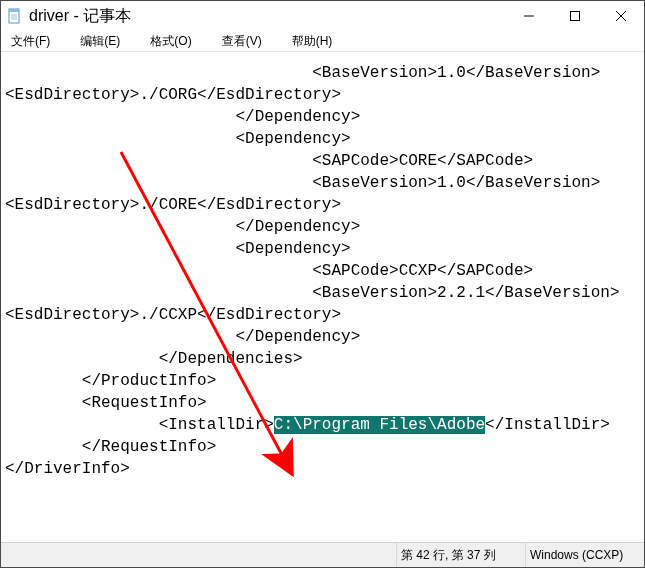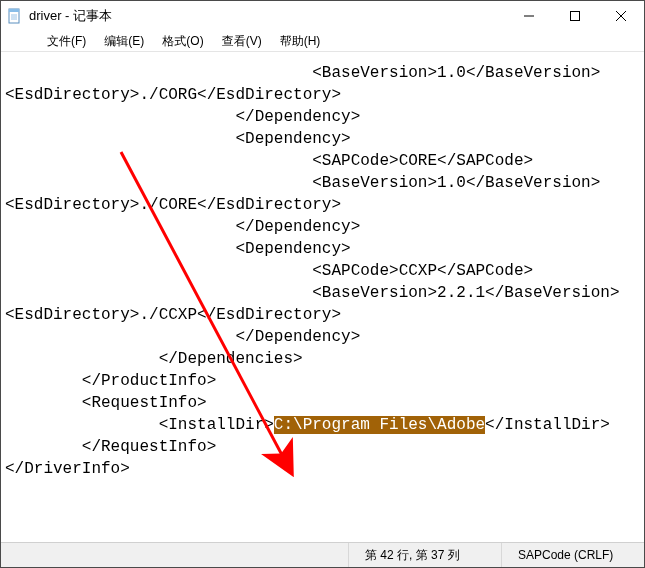--- a/index.html
+++ b/index.html
@@ -32,21 +32,21 @@
     border-bottom: 0;
   }
   .titlebar-left {
     display: flex;
     align-items: center;
     padding-left: 6px;
     gap: 6px;
   }
   .titlebar-icon svg { display: block; }
   .titlebar-title {
-    font-size: 13px;
+    font-size: 16px;
     color: #000;
   }
   .titlebar-controls {
     display: flex;
     height: 100%;
   }
   .tb-btn {
     width: 46px;
     height: 30px;
     display: flex;
@@ -54,23 +54,22 @@
     justify-content: center;
     color: #000;
   }
   .tb-btn svg { pointer-events: none; }
   
   .menubar {
     height: 20px;
     display: flex;
     align-items: center;
     padding: 0 4px;
-    gap: 6px;
+    gap: 18px;
     font-size: 12px;
-    margin-left: 36px;
   }
   .menu-item {
     padding: 1px 6px;
     color: #000;
   }
   
   .content {
     flex: 1 1 auto;
     overflow: hidden;
     position: relative;
@@ -81,21 +80,21 @@
     position: absolute;
     left: 4px;
     top: 10px;
     white-space: pre;
     font-family: Consolas, "Courier New", monospace;
     font-size: 16px;
     line-height: 22px;
     color: #000;
   }
   .sel {
-    background: #a16207;
+    background: #0f766e;
     color: #ffffff;
   }
   
   .arrow {
     position: absolute;
     left: 0;
     top: 0;
     pointer-events: none;
   }
   
@@ -105,21 +104,21 @@
     background: #f0f0f0;
     display: flex;
     align-items: stretch;
     font-size: 12px;
     color: #000;
   }
   .status-cell {
     border-left: 1px solid #d8d8d8;
     display: flex;
     align-items: center;
-    padding: 0 16px;
+    padding: 0 4px;
     white-space: nowrap;
   }
   .status-spacer { flex: 1 1 auto; }
   .status-cell.first { border-left: none; }
   
   .line { display: block; }
 </style>
 </head>
 <body>
 
@@ -175,16 +174,16 @@
           <path d="M0,0 L12,6 L0,12 L3,6 Z" fill="#ff0000"></path>
         </marker>
       </defs>
       <line x1="120" y1="100" x2="290" y2="420" stroke="#ff0000" stroke-width="3" marker-end="url(#ahead)"></line>
     </svg>
   </div>
 
   <div class="statusbar">
     <div class="status-spacer status-cell first"></div>
     <div class="status-cell" style="min-width:120px">第 42 行, 第 37 列</div>
-    <div class="status-cell" style="min-width:110px">SAPCode (CRLF)</div>
+    <div class="status-cell" style="min-width:110px">Windows (CCXP)</div>
   </div>
 
 </div>
 
 </body></html>

